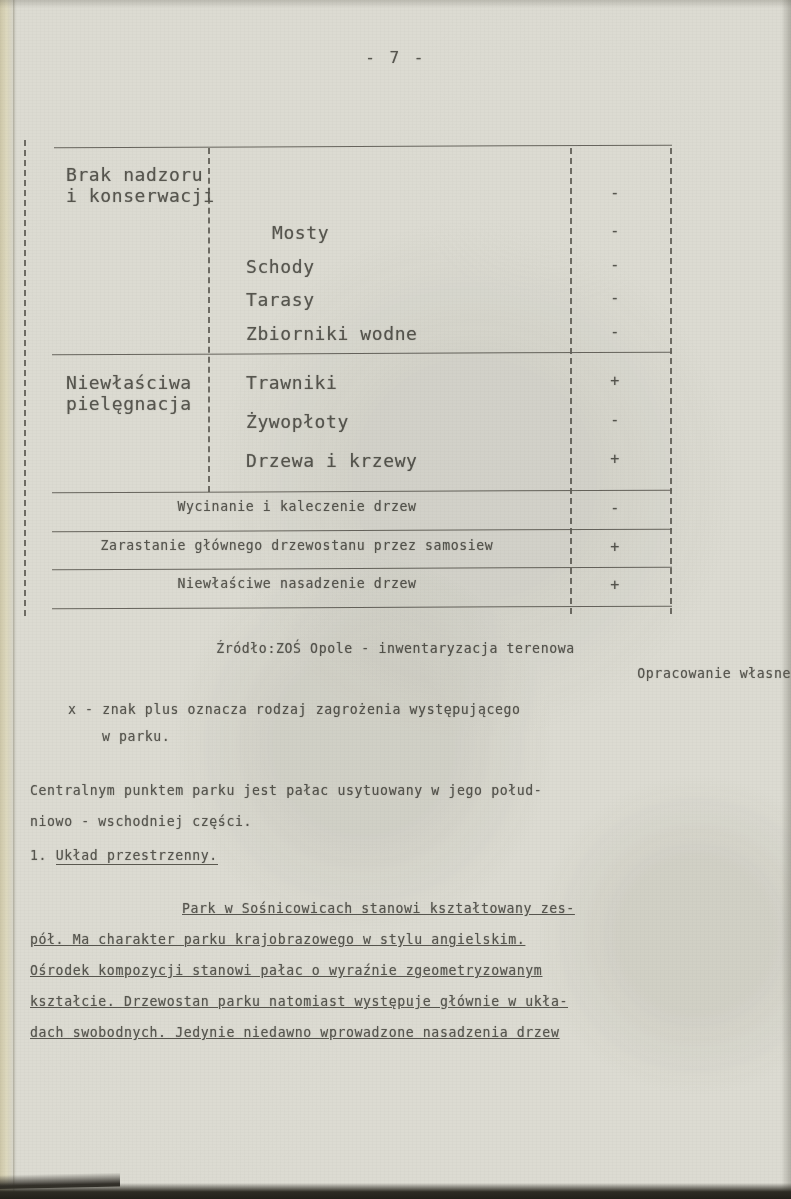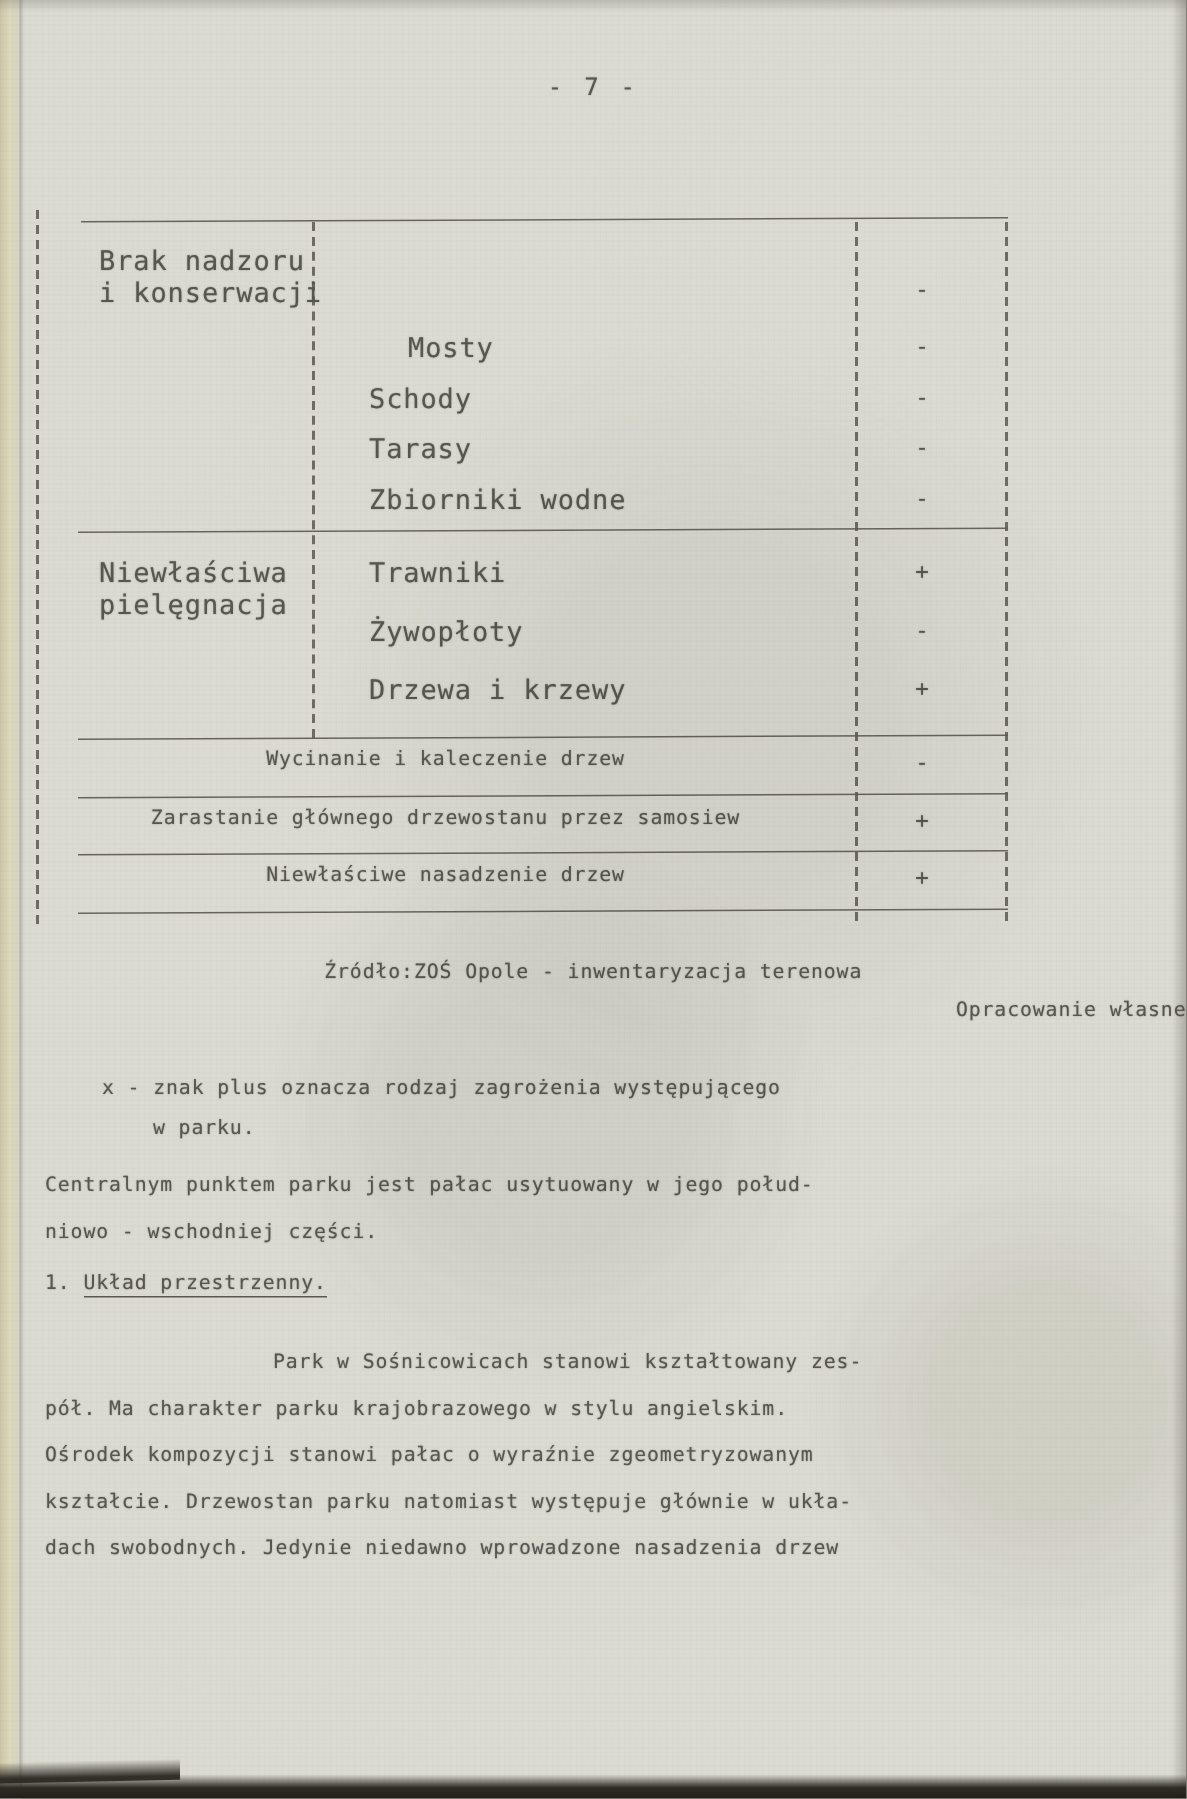--- a/index.html
+++ b/index.html
@@ -152,21 +152,21 @@
     width: 791px;
     text-align: center;
     font-size: 13.2px;
     line-height: 25px;
   }
   #source .line2 { letter-spacing: .6px; text-align: right; }
 
   #footnote {
     position: absolute;
     left: 68px;
-    top: 712px;
+    top: 696px;
     font-size: 13.2px;
     line-height: 27px;
   }
   #footnote .cont { display: block; padding-left: 34px; }
 
   #para1 {
     position: absolute;
     left: 30px;
     top: 775px;
     width: 660px;
@@ -185,20 +185,21 @@
     padding-bottom: 1px;
   }
 
   #para2 {
     position: absolute;
     left: 30px;
     top: 893px;
     width: 664px;
     font-size: 13.2px;
     line-height: 31px;
+    text-decoration: underline;
   }
   #para2 .indent { padding-left: 152px; }
 
   .ln { display: block; }
 </style>
 </head>
 <body>
 
 <div id="page">
 

